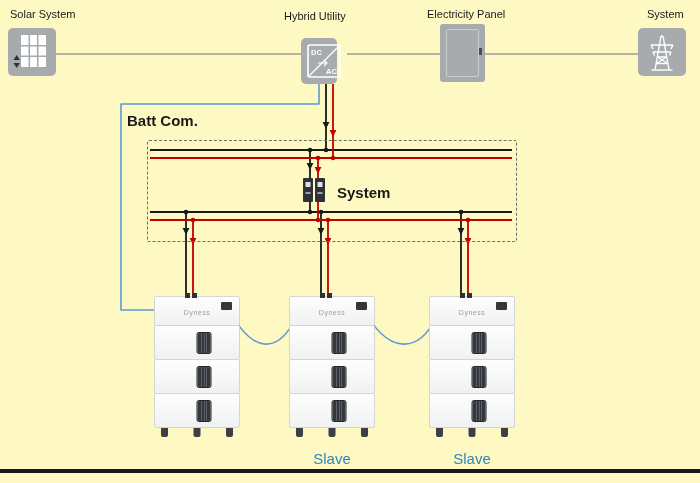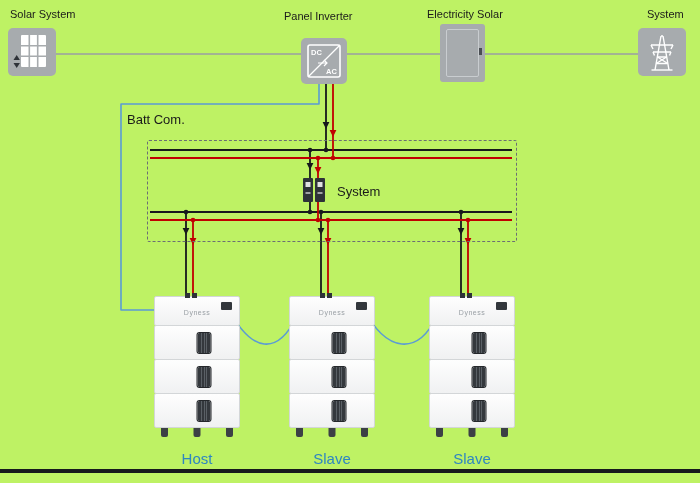--- a/index.html
+++ b/index.html
@@ -1,27 +1,27 @@
 <!DOCTYPE html>
 <html><head>
 <meta charset="utf-8">
 <style>
   html,body{margin:0;padding:0;background:#fff;}
   .canvas{
-    position:relative;width:700px;height:483px;background:#bef264;
+    position:relative;width:700px;height:483px;background:#fef9c3;
     font-family:"Liberation Sans",sans-serif;overflow:hidden;
   }
   .wires{position:absolute;left:0;top:0;pointer-events:none;}
   .node-label{position:absolute;font-size:11px;color:#1a1a1a;white-space:nowrap;}
   .icon{position:absolute;background:#a7abae;border-radius:5px;}
   .panel-icon{border-radius:3px;}
   .panel-door{position:absolute;top:5px;bottom:5px;left:6px;right:6px;border:1.4px solid #c9cdd0;border-radius:2px;}
   .panel-handle{position:absolute;right:3px;top:24px;width:3px;height:7px;background:#4a4e53;}
   .dashed-box{position:absolute;left:147px;top:140px;width:368px;height:100px;border:1.3px dashed #6b6f73;border-radius:2px;}
-  .small-label{position:absolute;font-size:13px;color:#1a1a1a;white-space:nowrap;}
+  .small-label{position:absolute;font-size:15px;color:#1a1a1a;white-space:nowrap;font-weight:bold;}
 
   .tower{position:absolute;top:296px;width:86px;}
   .mod{position:relative;height:35px;background:linear-gradient(#fefefe,#f0f1f2);
        border:1px solid #d3d6d8;border-radius:2px;margin-top:-1px;box-sizing:border-box;}
   .top-mod{height:30px;margin-top:0;}
   .nub{position:absolute;top:-4px;width:5px;height:5px;background:#2e3238;}
   .brand{position:absolute;left:50%;top:55%;transform:translate(-50%,-50%);
          font-size:7px;color:#9aa0a5;letter-spacing:.5px;}
   .comm-port{position:absolute;right:7px;top:5px;width:11px;height:8px;background:#33373c;border-radius:1px;}
   .vent{position:absolute;left:58%;top:50%;transform:translate(-50%,-50%);width:13px;height:20px;border-radius:2px;
@@ -83,34 +83,34 @@
       <rect x="305.5" y="182" width="5" height="5" fill="#ffffff" opacity="0.85"></rect>
       <rect x="317.5" y="182" width="5" height="5" fill="#ffffff" opacity="0.85"></rect>
       <rect x="305.5" y="192" width="5" height="2" fill="#ffffff" opacity="0.55"></rect>
       <rect x="317.5" y="192" width="5" height="2" fill="#ffffff" opacity="0.55"></rect>
     </g>
   </svg>
 
   <div class="dashed-box"></div>
 
   <div class="node-label" style="left:10px;top:8px">Solar System</div>
-  <div class="node-label" style="left:284px;top:10px">Panel Inverter</div>
-  <div class="node-label" style="left:427px;top:8px">Electricity Solar</div>
+  <div class="node-label" style="left:284px;top:10px">Hybrid Utility</div>
+  <div class="node-label" style="left:427px;top:8px">Electricity Panel</div>
   <div class="node-label" style="left:647px;top:8px">System</div>
 
   <div class="icon" style="left:8px;top:28px;width:48px;height:48px">
     <svg width="48" height="48" viewBox="0 0 48 48">
       <rect x="13" y="7" width="25" height="32" rx="1" fill="#fff"></rect>
       <path d="M21.3 7 V39 M29.7 7 V39 M13 17.7 H38 M13 28.3 H38" stroke="#a7abae" stroke-width="1.6"></path>
       <path d="M5.5 32 l3.2 -5 3.2 5 Z" fill="#2e3238"></path>
       <path d="M5.5 35 l3.2 5 3.2 -5 Z" fill="#2e3238"></path>
     </svg>
   </div>
 
-  <div class="icon" style="left:301px;top:38px;width:46px;height:46px">
+  <div class="icon" style="left:301px;top:38px;width:36px;height:46px">
     <svg width="46" height="46" viewBox="0 0 46 46">
       <rect x="7" y="7" width="32" height="32" rx="2" fill="none" stroke="#fff" stroke-width="1.6"></rect>
       <path d="M7 39 L39 7" stroke="#fff" stroke-width="1.2"></path>
       <path d="M17 25 h9 m-3 -3 l3 3 l-3 3" stroke="#fff" stroke-width="1.2" fill="none"></path>
       <text x="10" y="17" font-size="7.5" font-weight="bold" fill="#fff">DC</text>
       <text x="25" y="36" font-size="7.5" font-weight="bold" fill="#fff">AC</text>
     </svg>
   </div>
 
   <div class="icon panel-icon" style="left:440px;top:24px;width:45px;height:58px">
@@ -196,18 +196,17 @@
     <div class="mod">
         <span class="vent"></span>
       </div>
     <div class="feet">
       <span class="foot foot-l"></span>
       <span class="foot foot-mid"></span>
       <span class="foot foot-r"></span>
     </div>
   </div>
 
-  <div class="role" style="left:152px">Host</div>
   <div class="role" style="left:287px">Slave</div>
   <div class="role" style="left:427px">Slave</div>
 
   <div class="bottom-bar"></div>
 </div>
 
 </body></html>

